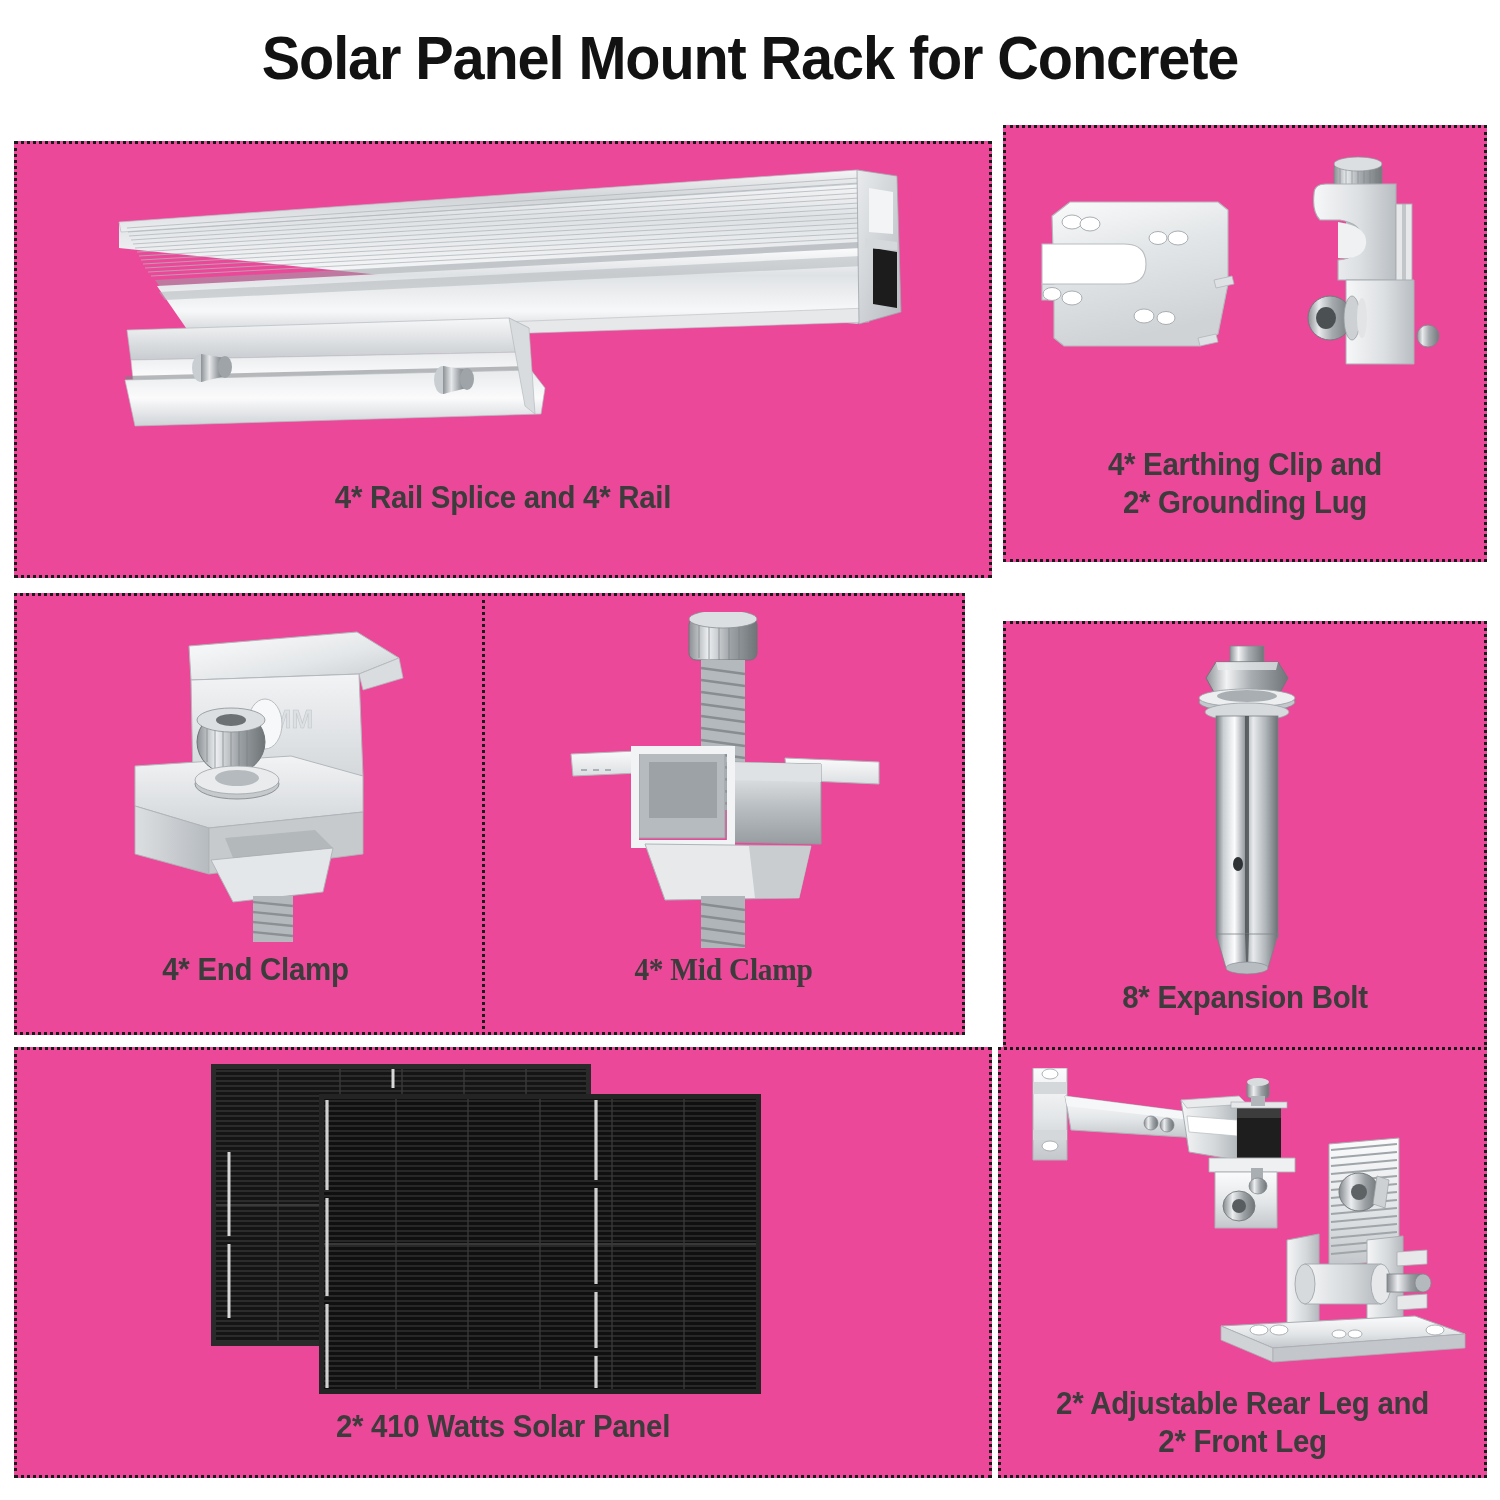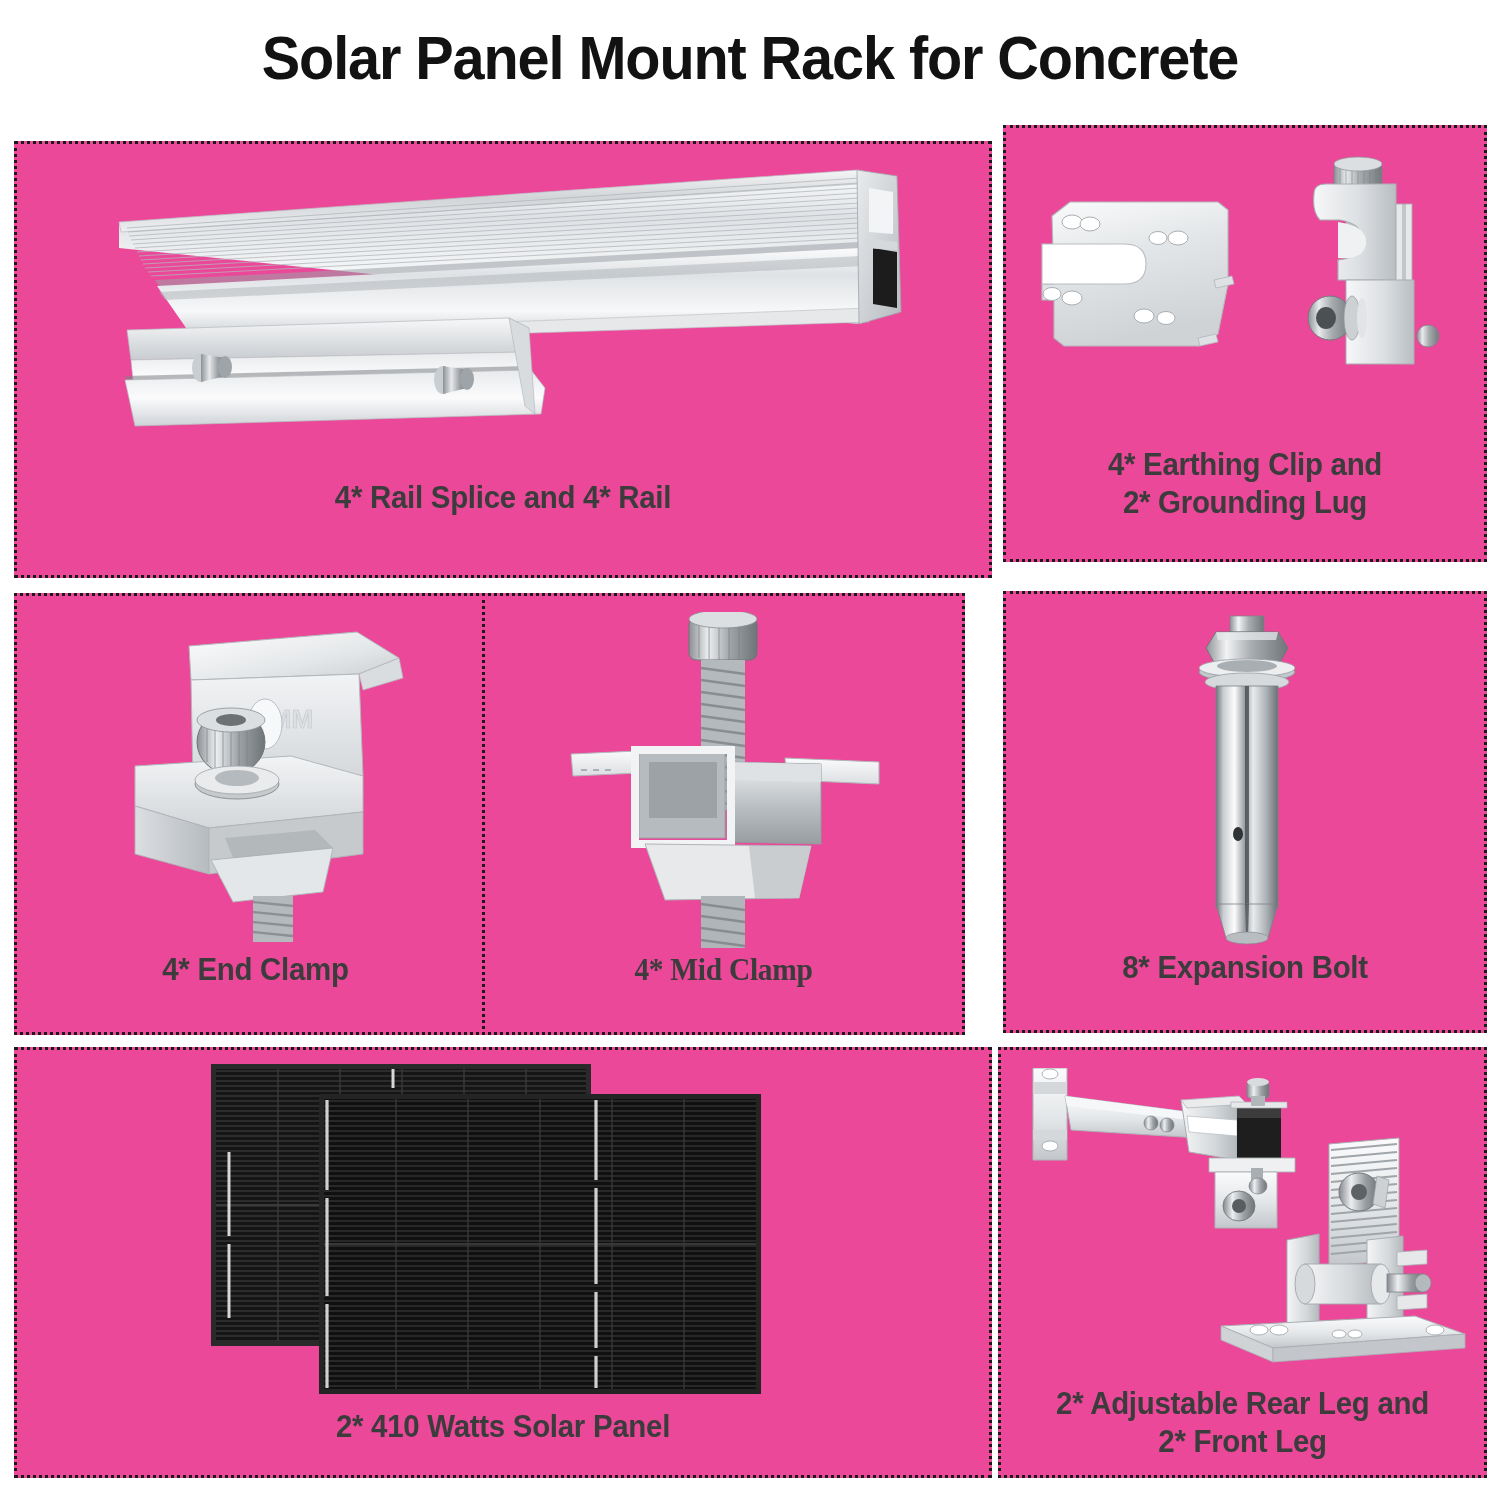--- a/index.html
+++ b/index.html
@@ -380,21 +380,21 @@
         <line x1="152" y1="292" x2="196" y2="298"></line>
           <line x1="152" y1="304" x2="196" y2="310"></line>
         <line x1="152" y1="316" x2="196" y2="322"></line>
           <line x1="152" y1="328" x2="196" y2="334"></line>
       </g>
     </svg>
 
     <div class="cap" style="top:355px;">4* Mid Clamp</div>
   </div>
 
-  <div class="cell" style="left:1003px;top:591px;width:484px;height:442px;">
+  <div class="cell" style="left:1003px;top:621px;width:484px;height:442px;">
 
     <svg class="art" style="left:162px;top:14px;" width="160" height="340" viewBox="0 0 160 340">
       <defs>
         <linearGradient id="chrome" x1="0" y1="0" x2="1" y2="0">
           <stop offset="0%" stop-color="#6f7478"></stop>
           <stop offset="12%" stop-color="#c9ced2"></stop>
           <stop offset="30%" stop-color="#fcfcfd"></stop>
           <stop offset="46%" stop-color="#9aa0a5"></stop>
           <stop offset="60%" stop-color="#e8eaec"></stop>
           <stop offset="80%" stop-color="#b0b5b9"></stop>

